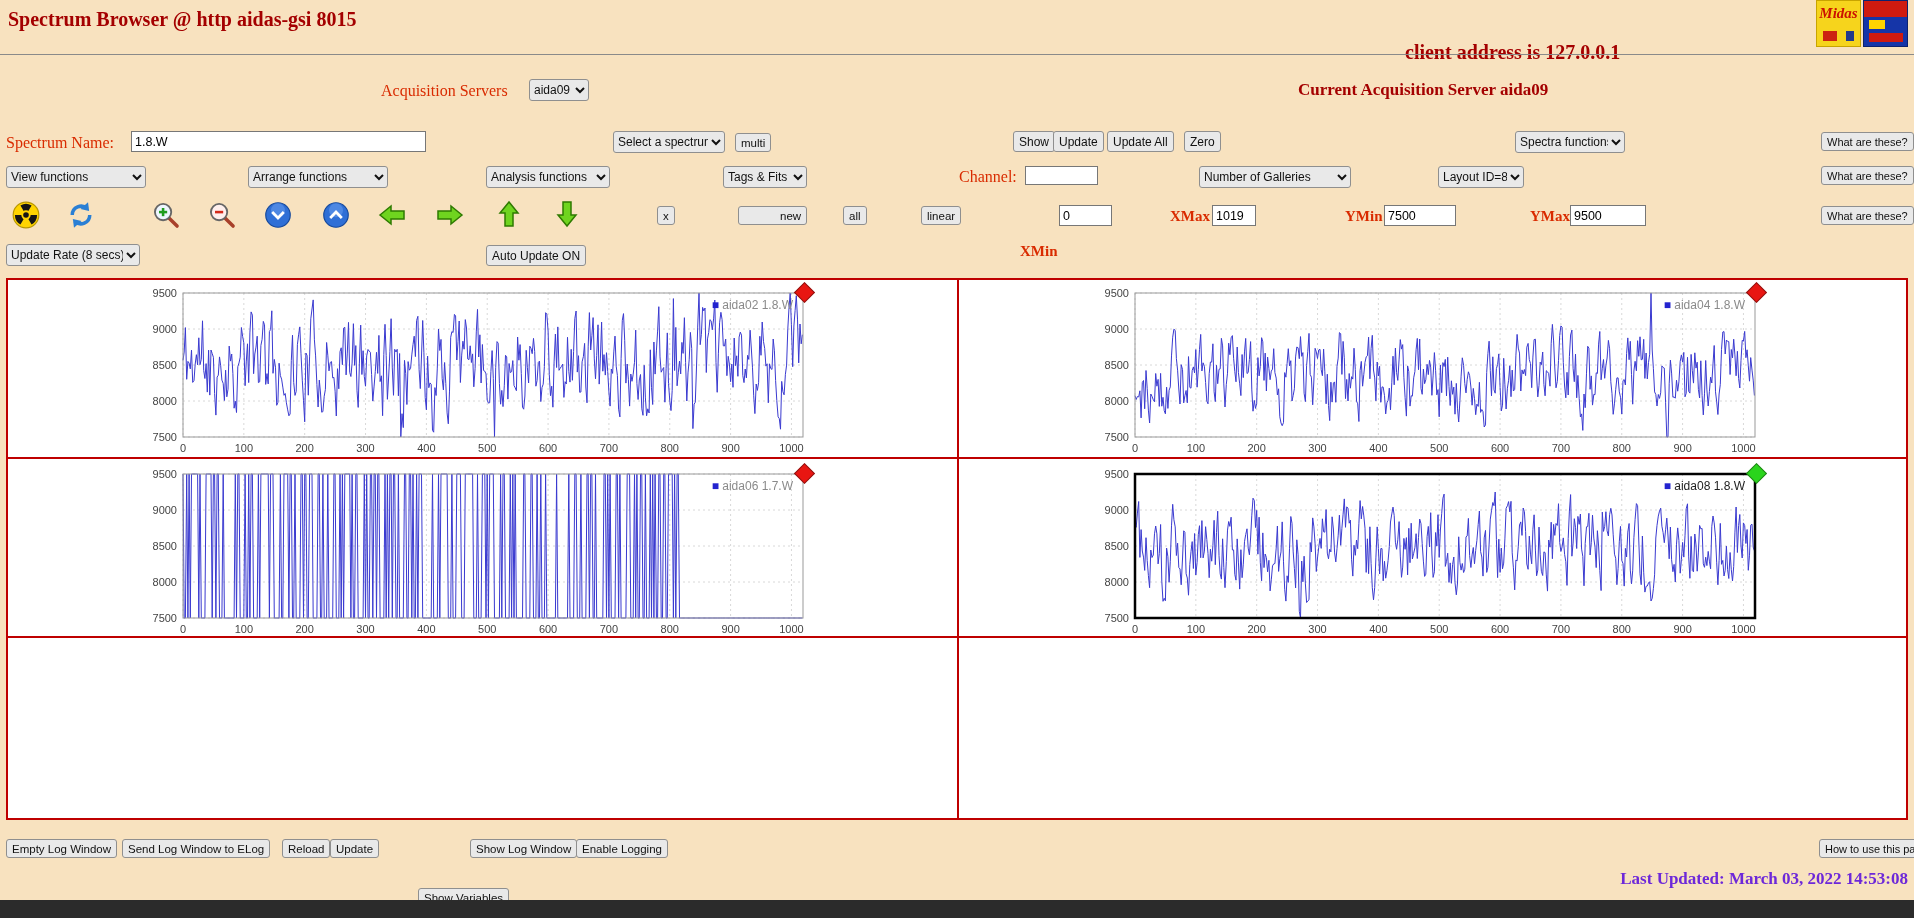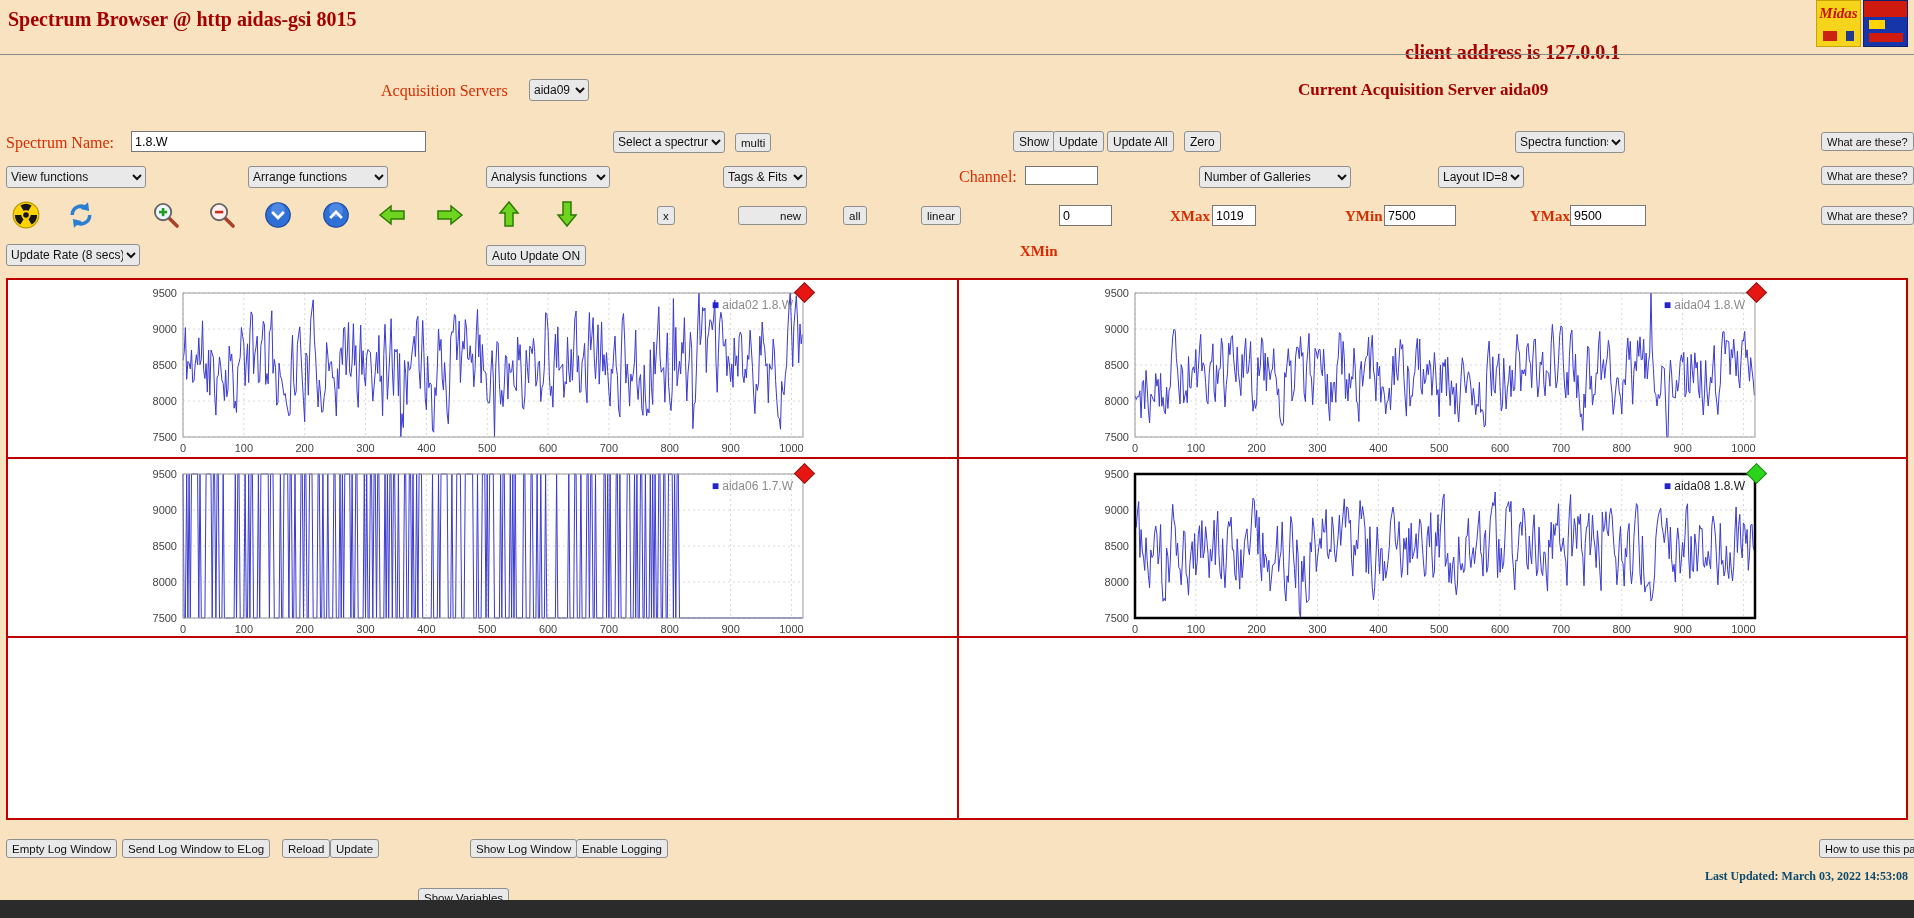--- a/index.html
+++ b/index.html
@@ -17,21 +17,21 @@
   .hr{position:absolute;left:0;top:54px;width:1914px;height:1px;background:#8a8a8a;}
   .icon-btn{position:absolute;width:28px;height:28px;cursor:pointer;}
   .icon-btn svg{width:100%;height:100%;}
   .grid-box{position:absolute;left:6px;top:278px;width:1902px;height:542px;background:#ffffff;border:2px solid #bf0000;box-sizing:border-box;}
   .gline{position:absolute;background:#bf0000;}
   .chart{position:absolute;width:620px;height:144px;}
   .chart svg{overflow:visible;position:absolute;left:0;top:0;}
   .diamond{position:absolute;width:15px;height:15px;right:-9px;top:-8px;transform:rotate(45deg);border:1px solid rgba(0,0,0,0.4);box-sizing:border-box;}
   .darkbar{position:absolute;left:0;top:900px;width:1914px;height:18px;background:#2b2b2b;}
   .logo{position:absolute;top:0;height:47px;overflow:hidden;}
-  .lastupd{font-family:"Liberation Serif",serif;font-weight:bold;font-size:12px;color:#0c4a6e;}
+  .lastupd{font-family:"Liberation Serif",serif;font-weight:bold;font-size:17px;color:#6d28d9;}
 </style>
 </head>
 <body>
 
 <div id="stage">
 
   <div class="abs title" style="left:8px;top:8px;">Spectrum Browser @ http aidas-gsi 8015</div>
   <div class="abs title" style="left:1405px;top:8px;margin-top:33px;">client address is 127.0.0.1</div>
 
   <div class="logo" style="left:1816px;width:45px;background:#f6d41c;border:1px solid #c8a400;box-sizing:border-box;">

